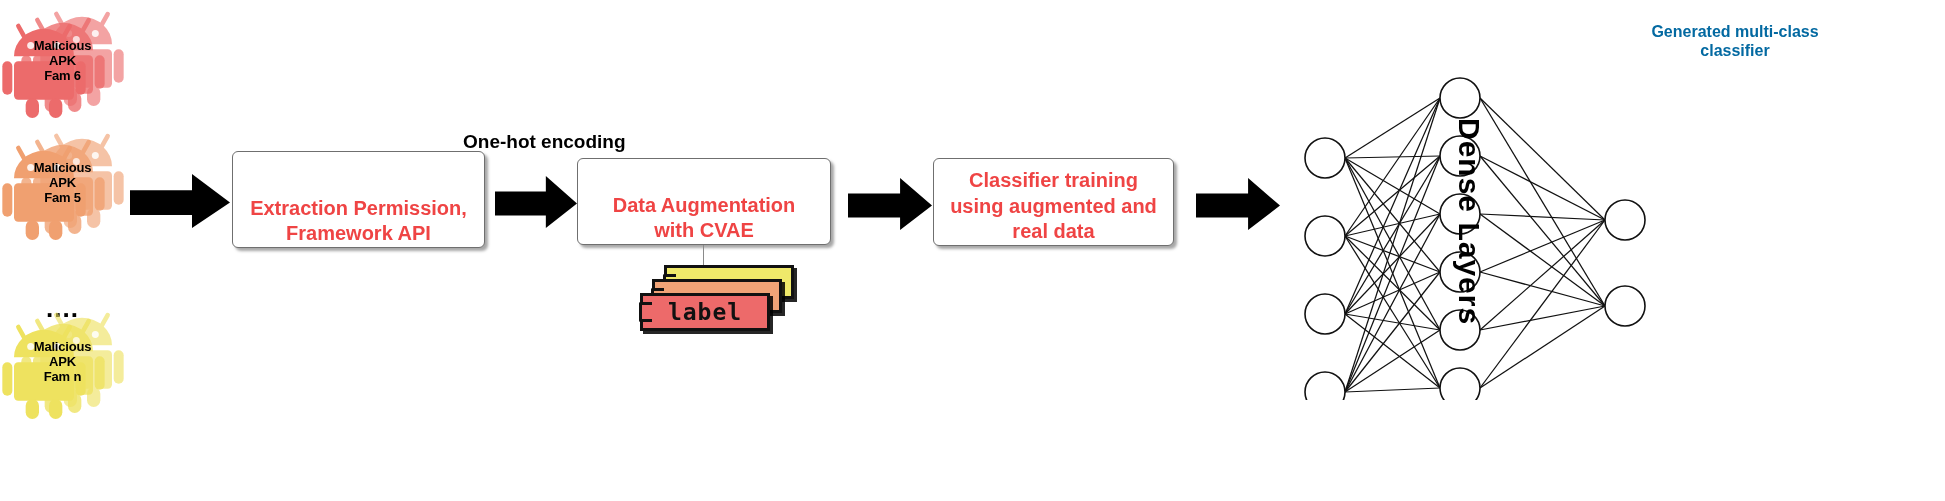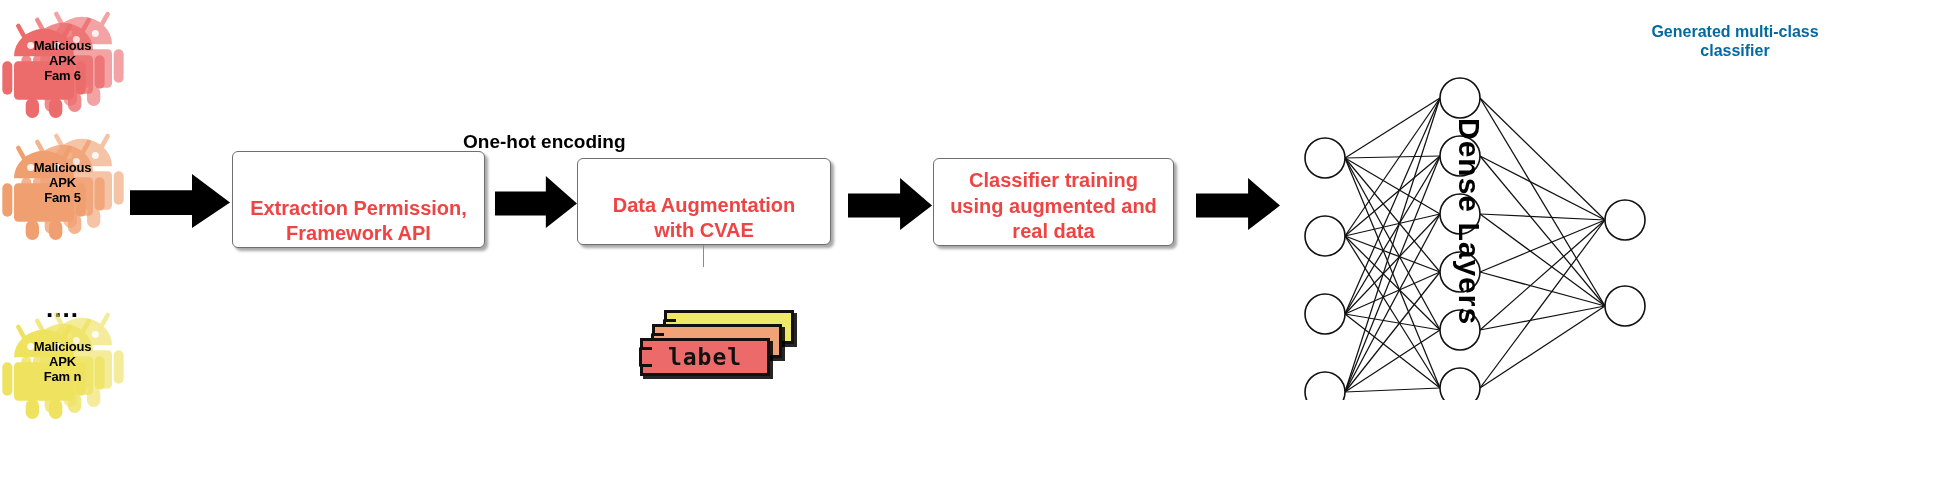--- a/index.html
+++ b/index.html
@@ -49,21 +49,20 @@
     white-space:nowrap;
   }
 
   
   .connector{position:absolute;background:#8a8a8a;width:1.4px;}
   .cards{position:absolute;width:160px;height:70px;}
   .card{
     position:absolute;border:3px solid #111;
     box-shadow:3px 3px 0px rgba(0,0,0,.85);
     box-sizing:border-box;
-    margin-top:45px;
   }
   .card.back{left:24px;top:0px;width:130px;height:34px;background:#efe96a;}
   .card.mid{left:12px;top:14px;width:130px;height:34px;background:#f0a377;}
   .card.front{
     left:0px;top:28px;width:130px;height:38px;background:#ed6a6a;
     display:flex;align-items:center;justify-content:center;
   }
   .card.front .ltext{
     font-family:"DejaVu Sans Mono","Liberation Mono",monospace;
     font-size:23px;font-weight:bold;color:#111;letter-spacing:1px;

